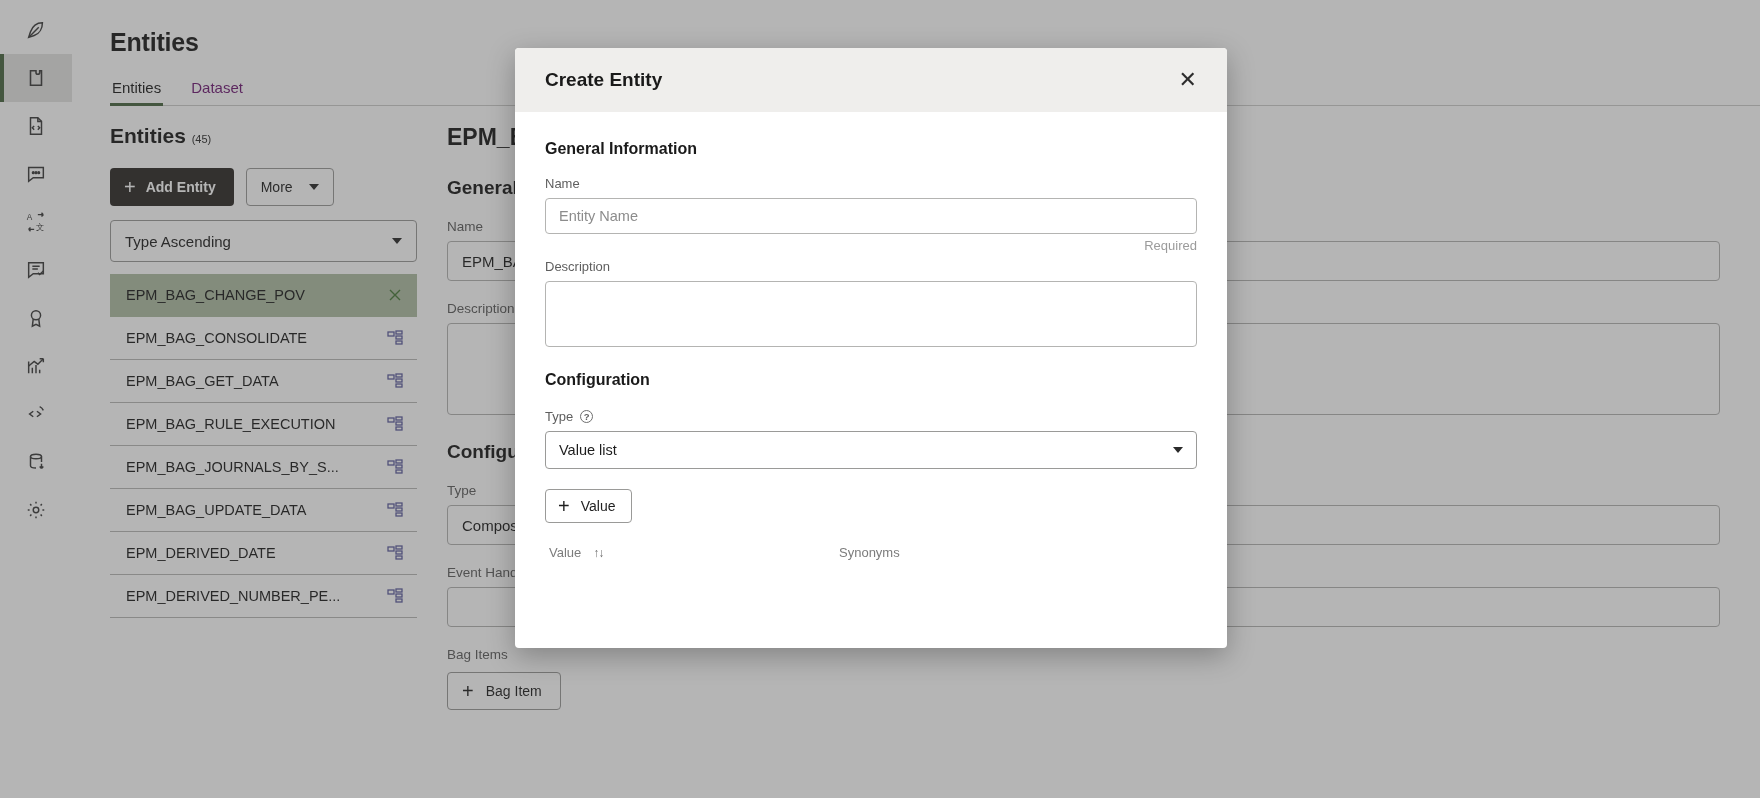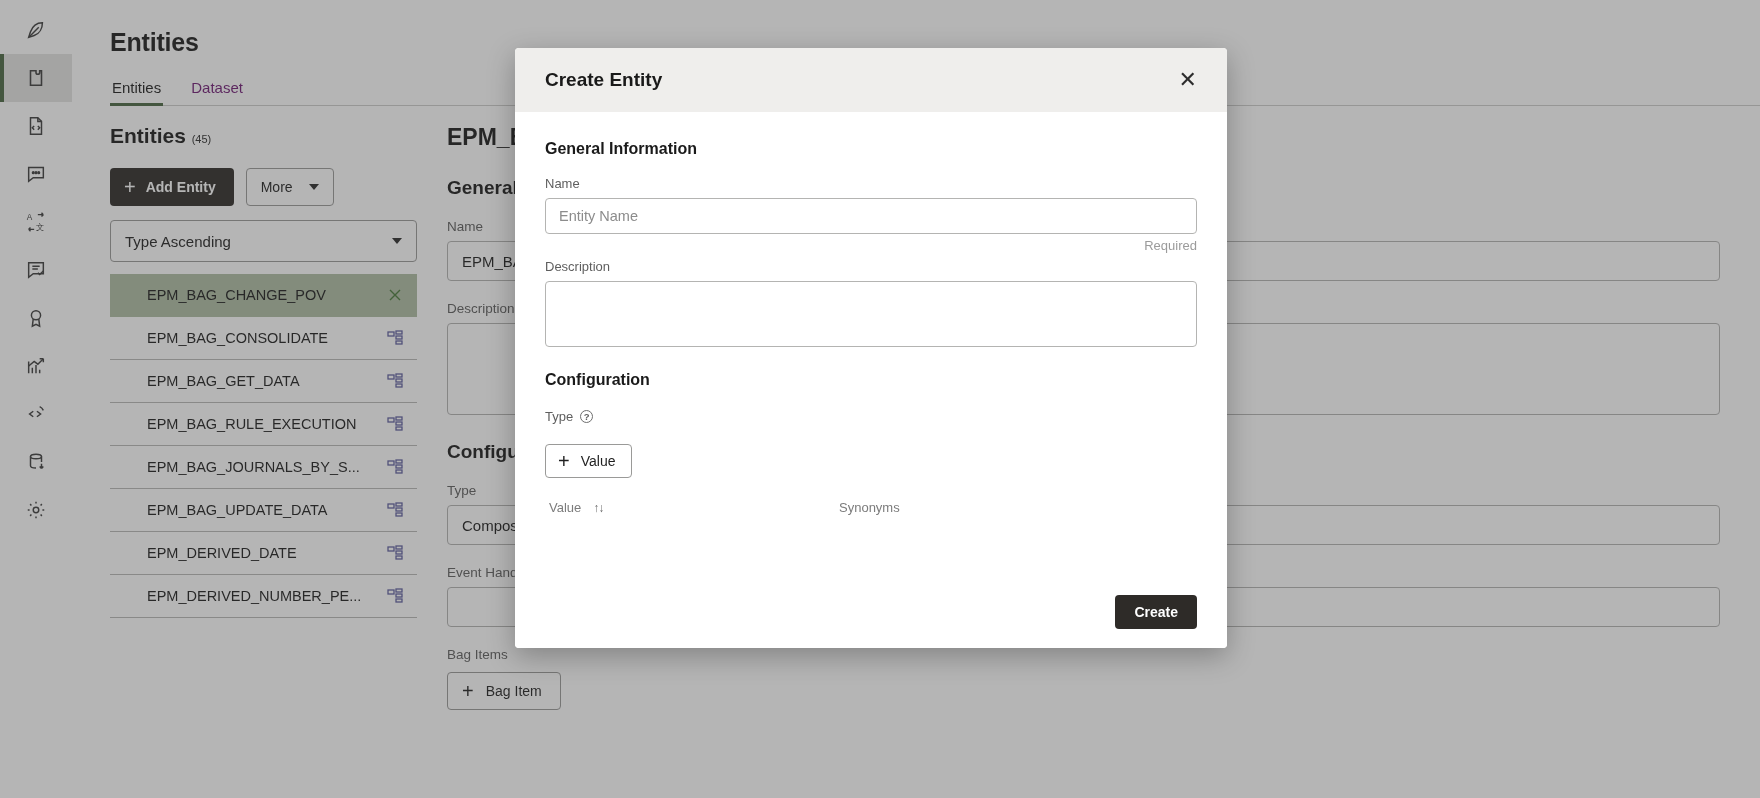--- a/index.html
+++ b/index.html
@@ -82,21 +82,21 @@
     color: #6b6b6b; background: transparent;
   }
   .select-box {
     margin-top: 14px; height: 42px; border: 1px solid #9a9a98; border-radius: 4px;
     display: flex; align-items: center; justify-content: space-between;
     padding: 0 14px; font-size: 15px; color: #232323; background: transparent;
   }
   .entity-rows { margin-top: 12px; }
   .entity-row {
     height: 43px; display: flex; align-items: center; justify-content: space-between;
-    padding: 0 14px 0 37px; border-bottom: 1px solid #b9b9b7;
+    padding: 0 14px 0 16px; border-bottom: 1px solid #b9b9b7;
     font-size: 14.5px; color: #1c1c1c; text-align: right;
   }
   .entity-row.selected { background: #aebda3; border-bottom-color: transparent; }
   .ic-tree { width: 16px; height: 16px; color: #5f5fa0; }
   .ic-tree.green { color: #4a7a3a; }
 
   
   .detail { flex: 1 1 auto; padding-left: 30px; padding-right: 40px; }
   .detail-title { font-size: 23px; font-weight: bold; color: #1a1a1a; }
   .sec-title { font-size: 19px; font-weight: bold; color: #1a1a1a; margin-top: 26px; }
@@ -420,35 +420,36 @@
 
       <div class="m-label" style="margin-top:6px">Description</div>
       <div class="m-textarea"></div>
 
       <div class="m-sec2">Configuration</div>
 
       <div class="m-label-row">
         <span class="m-label" style="margin-top:0">Type</span>
         <span class="help-ic">?</span>
       </div>
+      <div class="m-select">
+        <span>Value list</span>
+        <span class="caret"></span>
+      </div>
 
       <button class="m-value-btn">
         <span class="plus">+</span>
         <span>Value</span>
       </button>
 
       <div class="m-thead">
         <div class="m-th-value">
           <span>Value</span>
           <span class="sort-ic">↑↓</span>
         </div>
         <div>
           <span>Synonyms</span>
         </div>
       </div>
     </div>
 
-    <div class="modal-foot">
-      <button class="btn-create">Create</button>
-    </div>
   </div>
 
 </div>
 
 </body></html>

